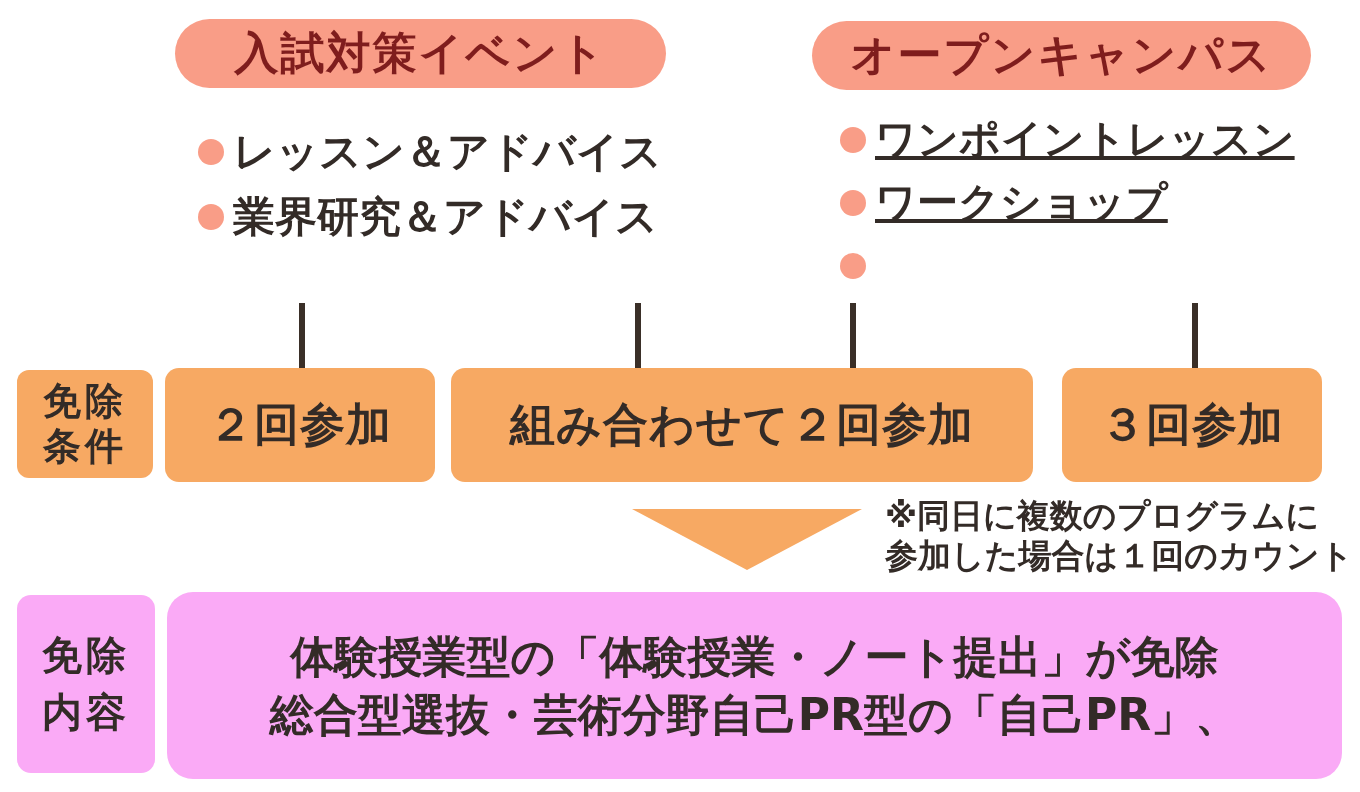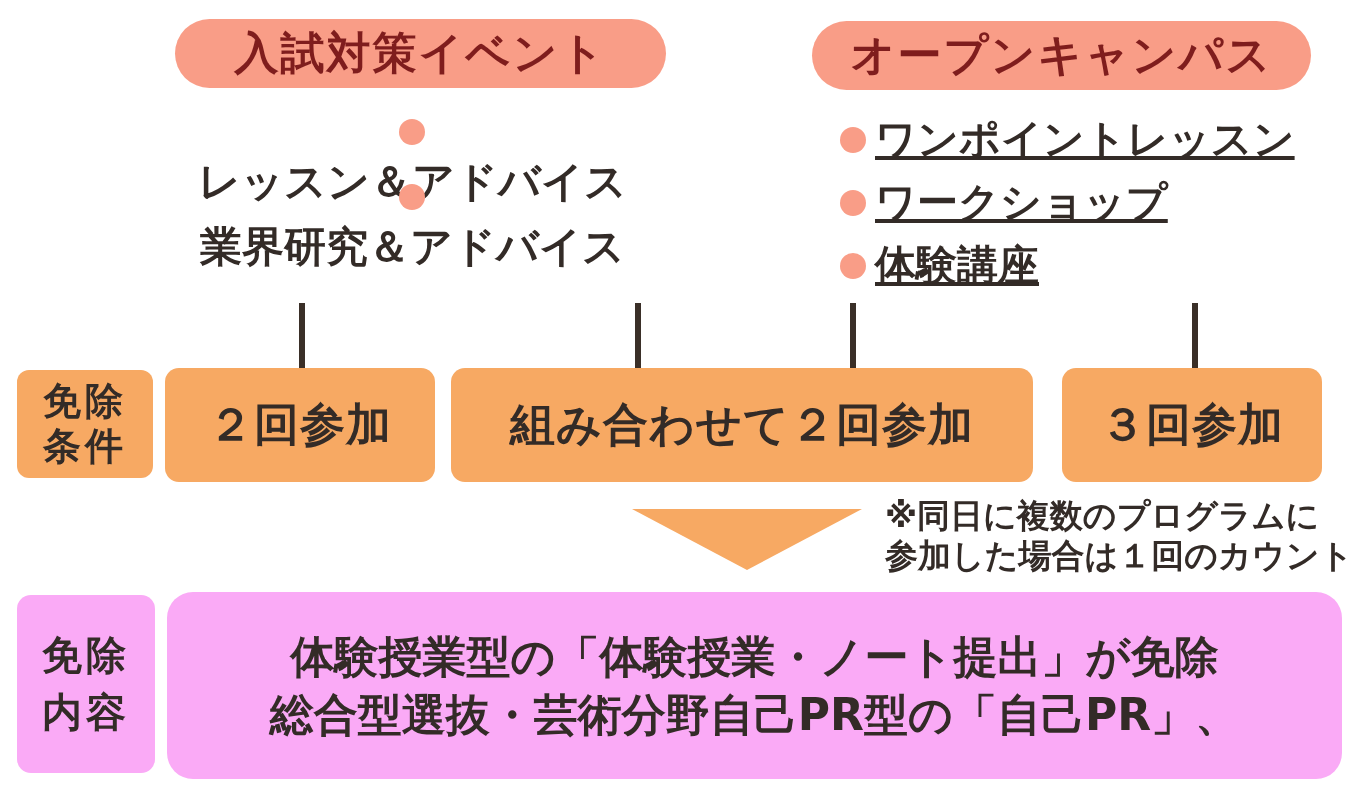--- a/index.html
+++ b/index.html
@@ -15,21 +15,21 @@
     position:absolute;background:#F99D87;border-radius:35px;height:69px;
     display:flex;align-items:center;justify-content:center;
     font-size:44px;font-weight:700;letter-spacing:2px;color:#7f1d1d;
   }
   .pill-left{left:10px;top:7px;width:491px;}
   .pill-right{left:8px;top:9px;width:499px;}
   .items{position:absolute;}
   .items-left{left:33px;top:107px;}
   .items-right{left:36px;top:96px;text-decoration:underline;}
   .item{display:flex;align-items:center;gap:9px;font-weight:700;}
-  .items-left .item{height:65px;font-size:42px;flex-direction:column;}
+  .items-left .item{height:65px;font-size:42px;}
   .items-right .item{height:63px;font-size:41px;}
   .dot{width:26px;height:26px;border-radius:50%;background:#F99D87;flex:0 0 auto;}
   
   .vline{position:absolute;top:303px;height:67px;width:6px;background:#3A2F28;}
   .vline-1{left:299px;} .vline-2{left:635px;} .vline-3{left:850px;} .vline-4{left:1192px;}
   
   .cond-label{
     position:absolute;left:17px;top:370px;width:136px;height:108px;border-radius:12px;
     background:#F7A963;display:flex;flex-direction:column;align-items:center;justify-content:center;
     font-size:38px;font-weight:700;line-height:45px;letter-spacing:4px;
@@ -93,21 +93,20 @@
       <div class="item">
         <span class="dot"></span>
         <span>ワンポイントレッスン</span>
       </div>
       <div class="item">
         <span class="dot"></span>
         <span>ワークショップ</span>
       </div>
       <div class="item">
         <span class="dot"></span>
-        <span>体験講座</span>
       </div>
     </div>
   </div>
 
   <div class="vline vline-1"></div>
   <div class="vline vline-2"></div>
   <div class="vline vline-3"></div>
   <div class="vline vline-4"></div>
 
   <div class="cond-label">

